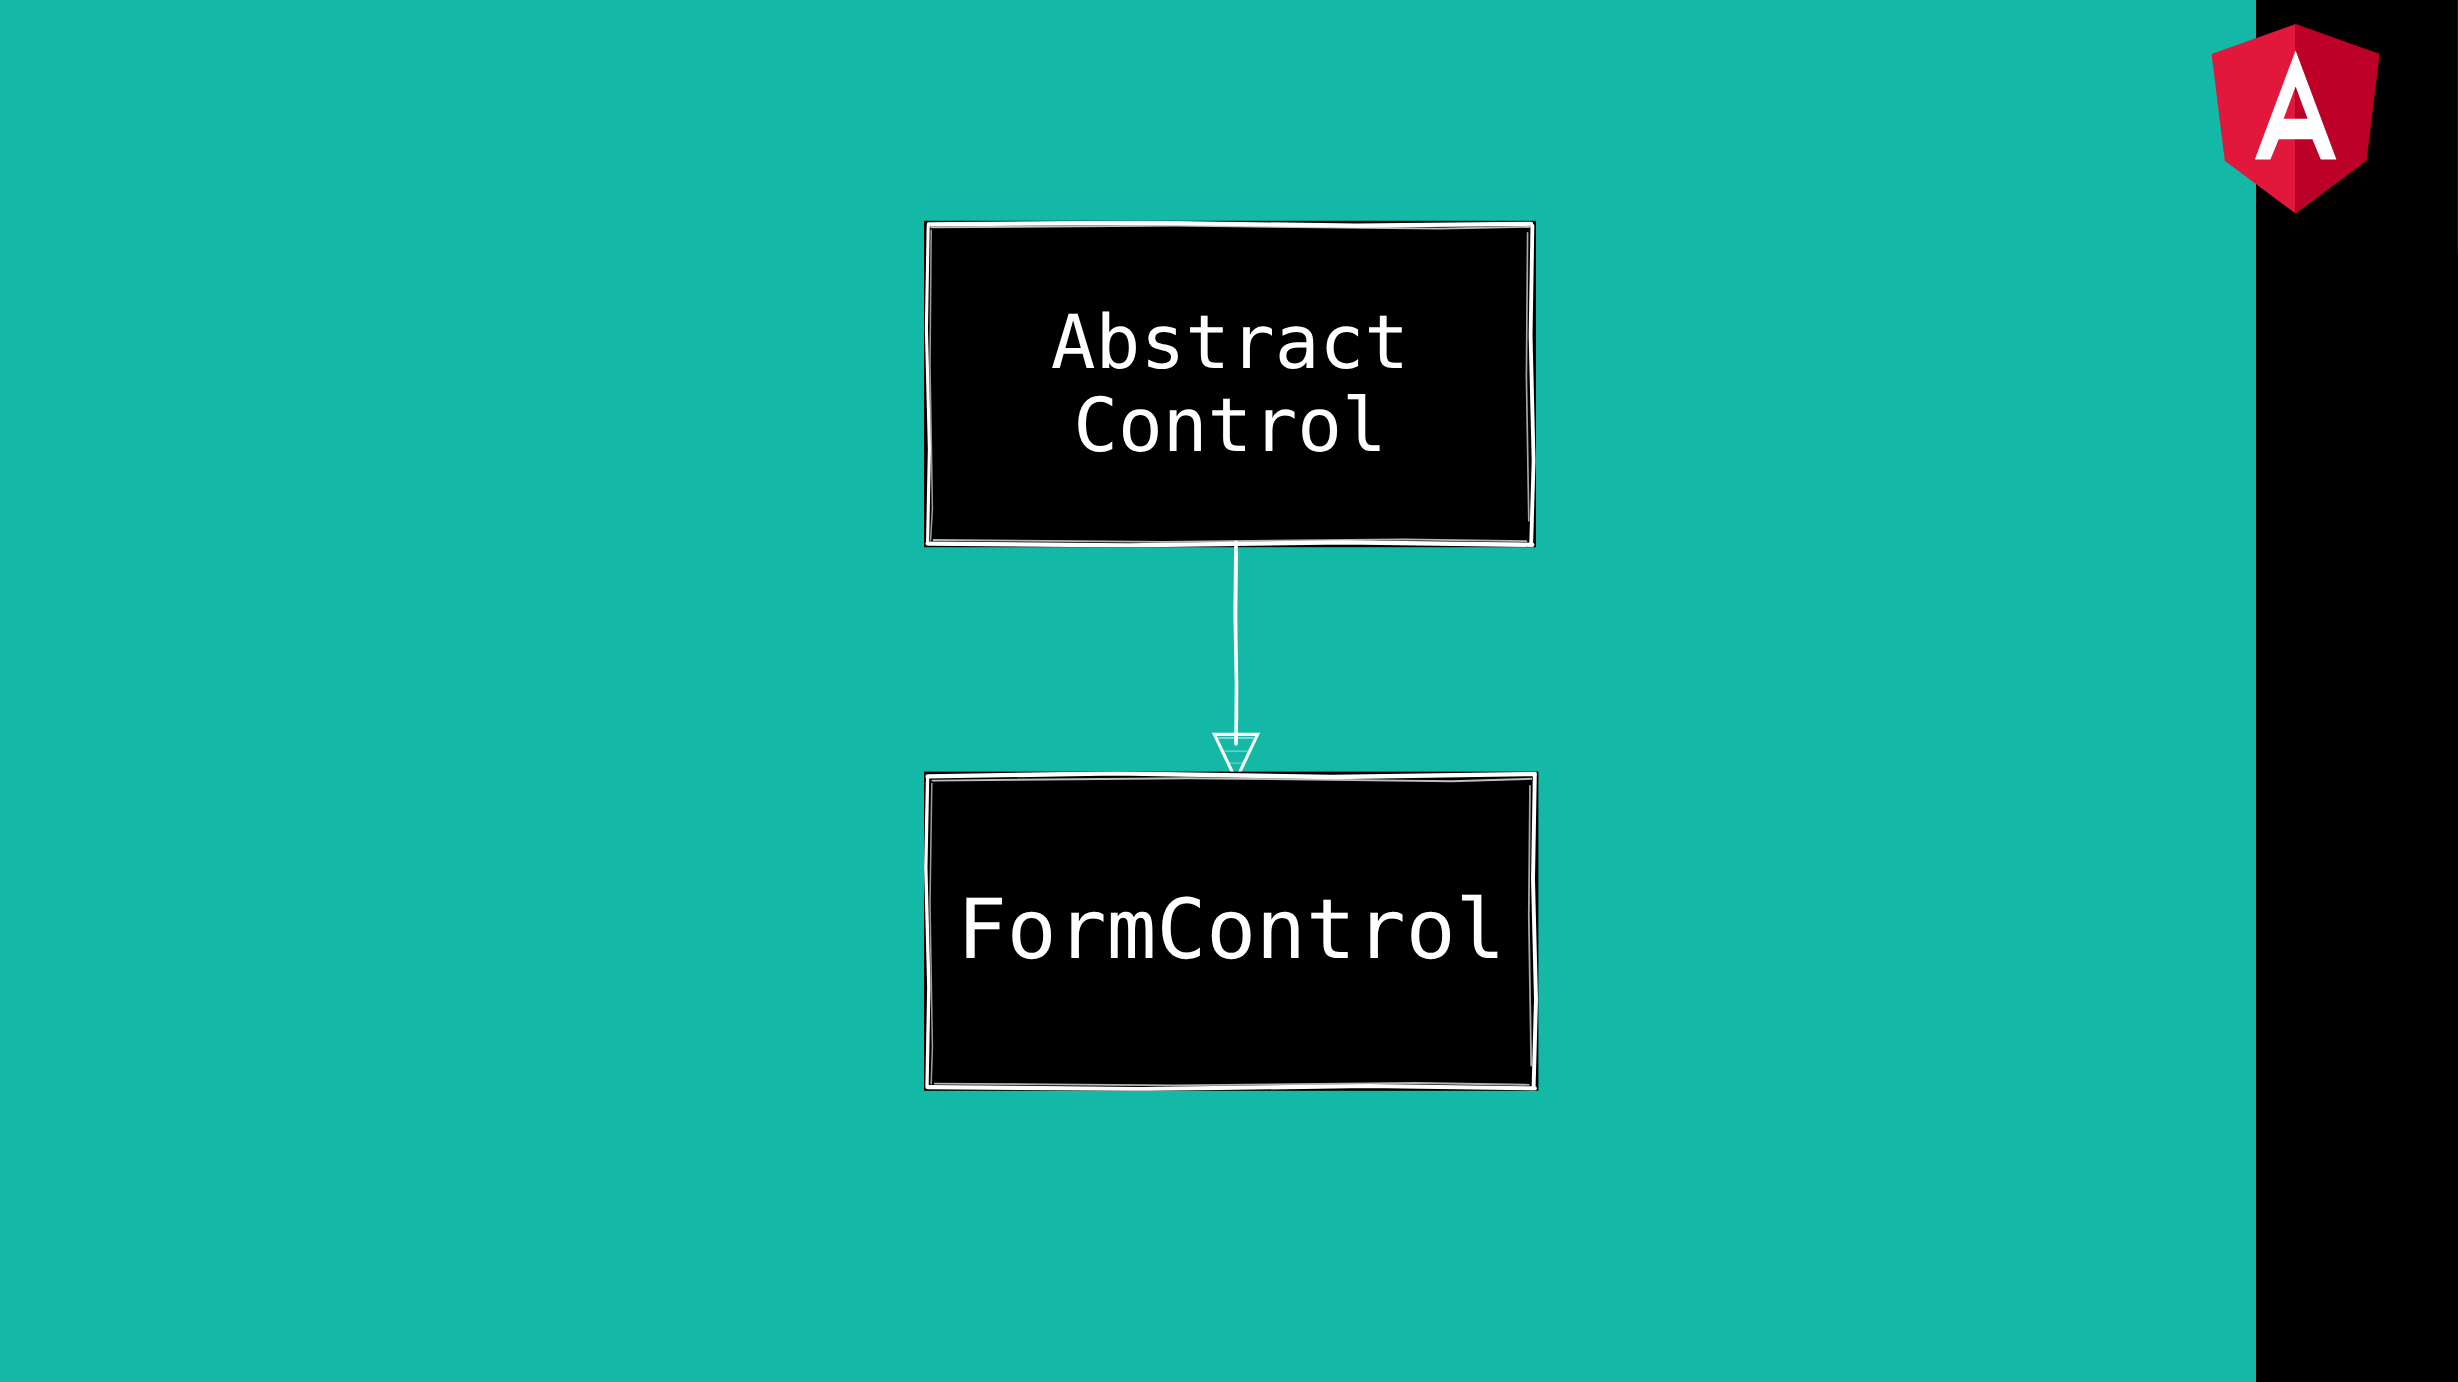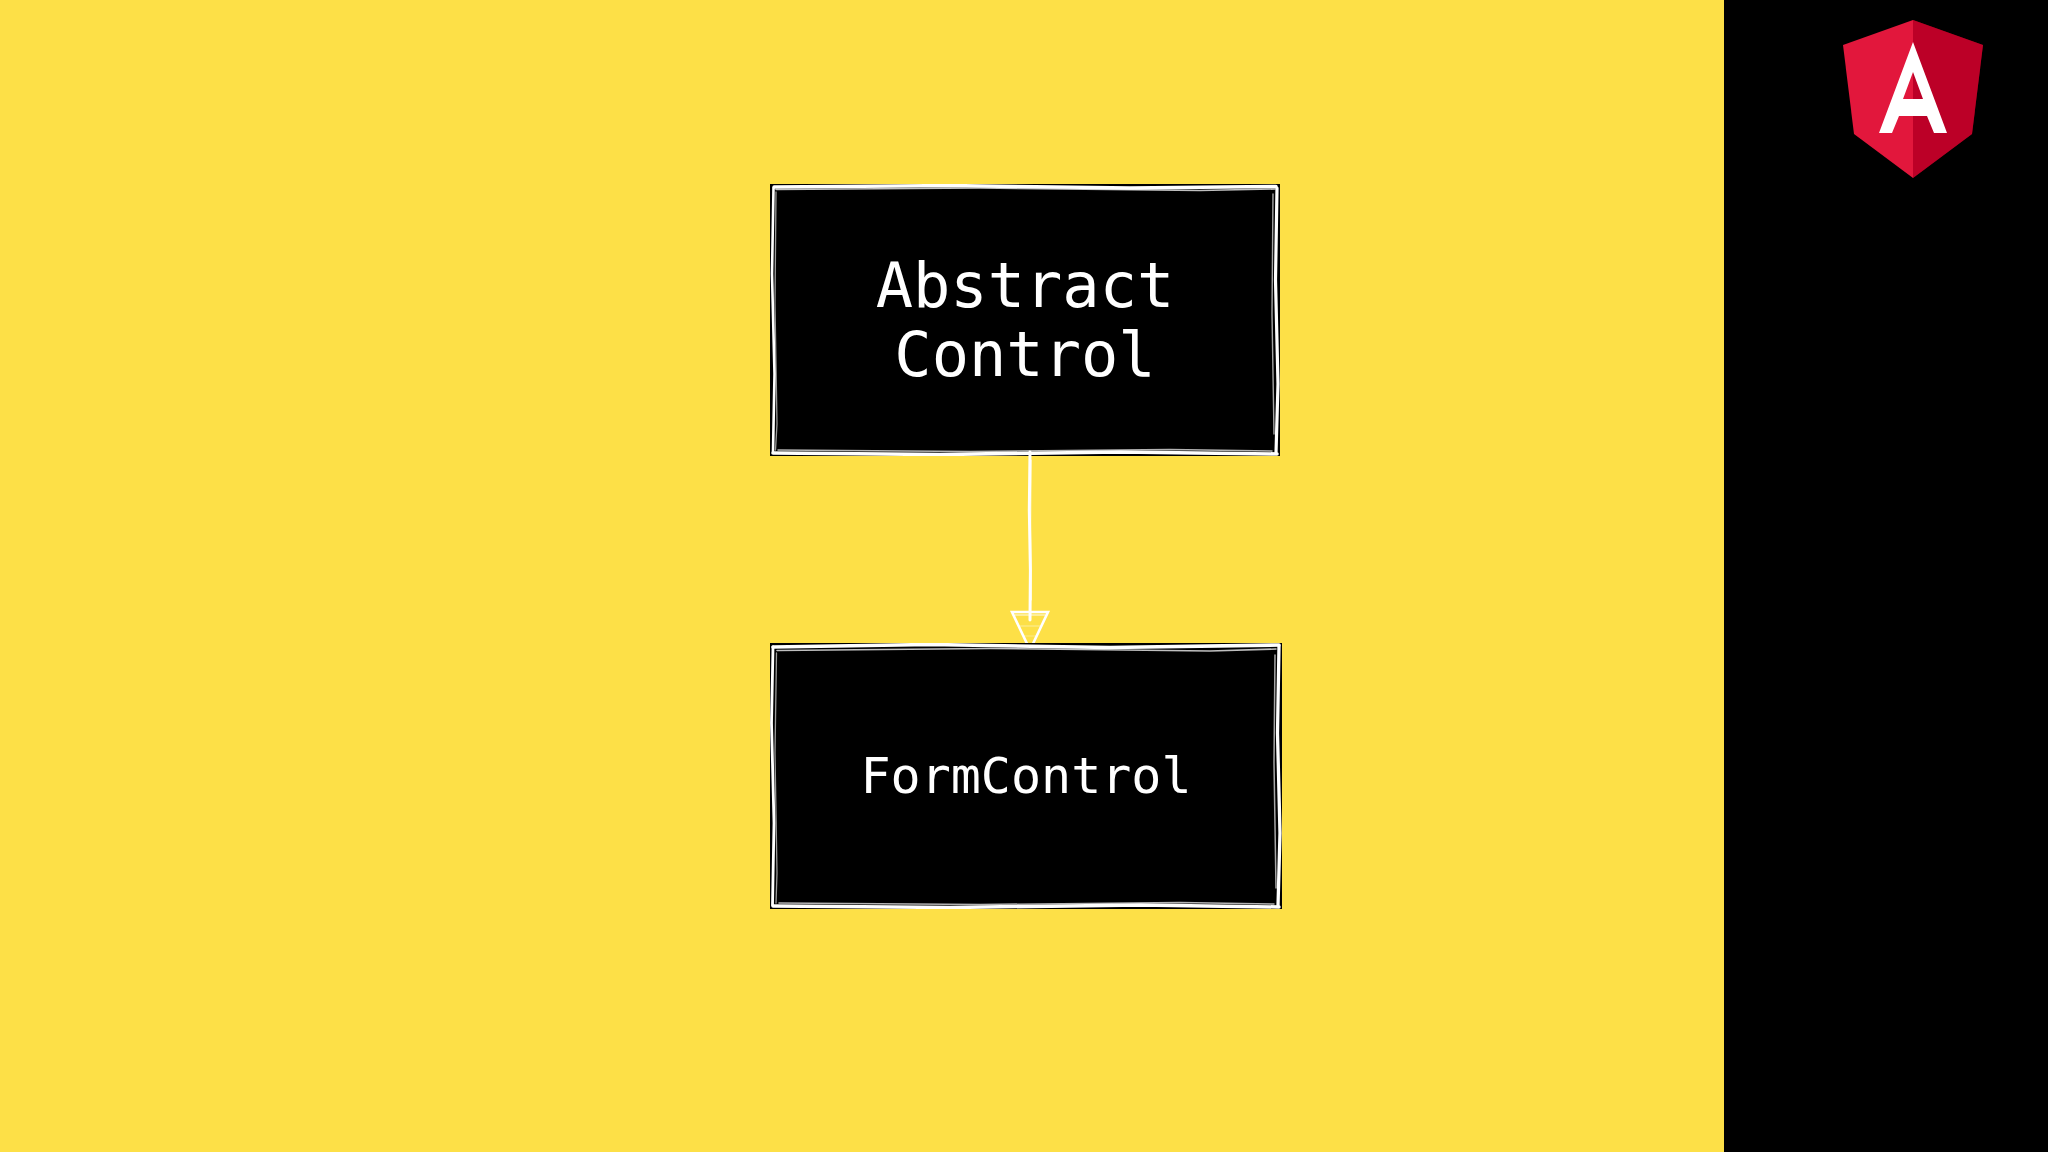--- a/index.html
+++ b/index.html
@@ -10,23 +10,23 @@
   }
   body {
     width: 2048px;
     height: 1152px;
     overflow: hidden;
     font-family: "DejaVu Sans Mono", monospace;
   }
 
   #stage {
     position: relative;
-    width: 1724px;
+    width: 1880px;
     height: 1152px;
-    background: #fde047;
+    background: #14b8a6;
   }
 
   
   .logo-wrap {
     position: absolute;
     left: 1843px;
     top: 20px;
     width: 140px;
     height: 158px;
   }
@@ -69,21 +69,21 @@
     font-size: 62px;
   }
 
   #node-form-control {
     left: 770px;
     top: 643px;
     width: 512px;
     height: 266px;
   }
   #node-form-control .node-label {
-    font-size: 50px;
+    font-size: 69px;
   }
 
   
   #edge-abstract-to-form {
     position: absolute;
     left: 960px;
     top: 450px;
     width: 140px;
     height: 205px;
   }

